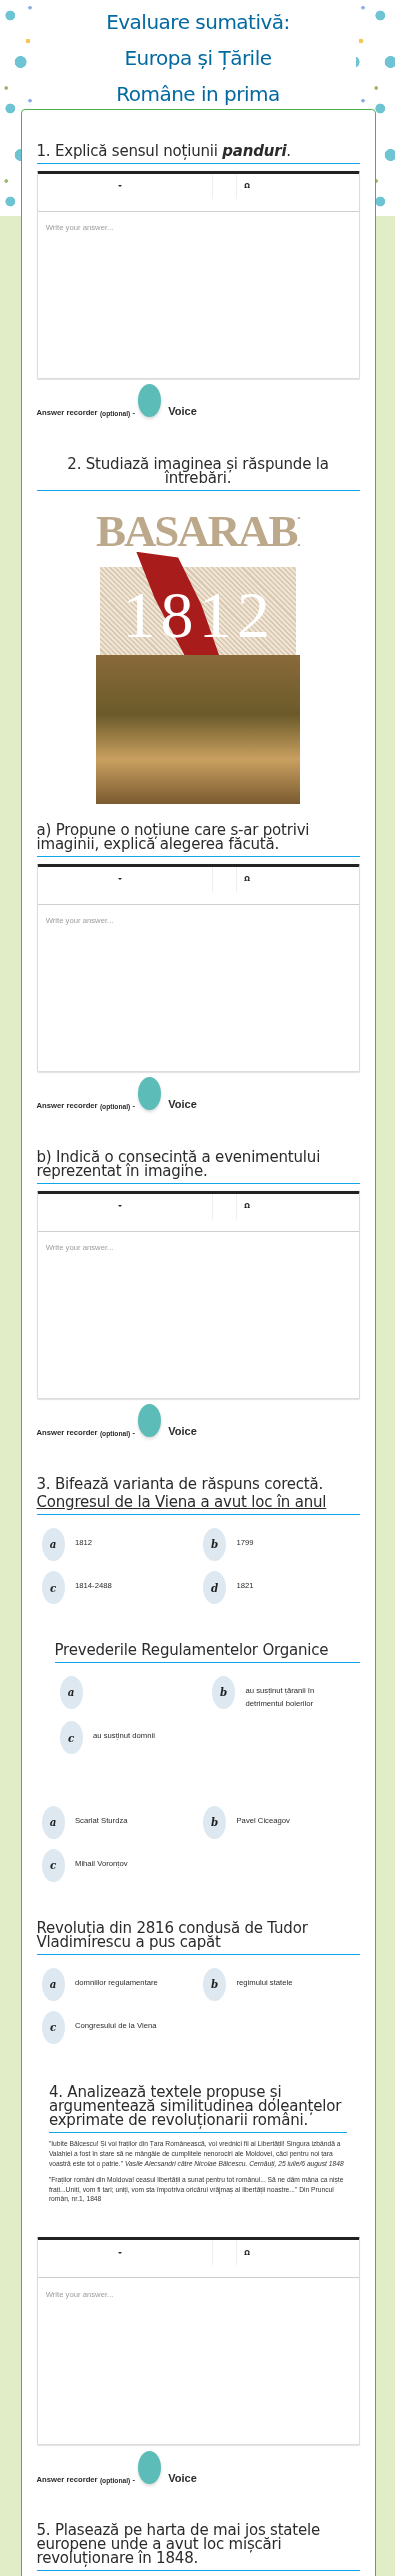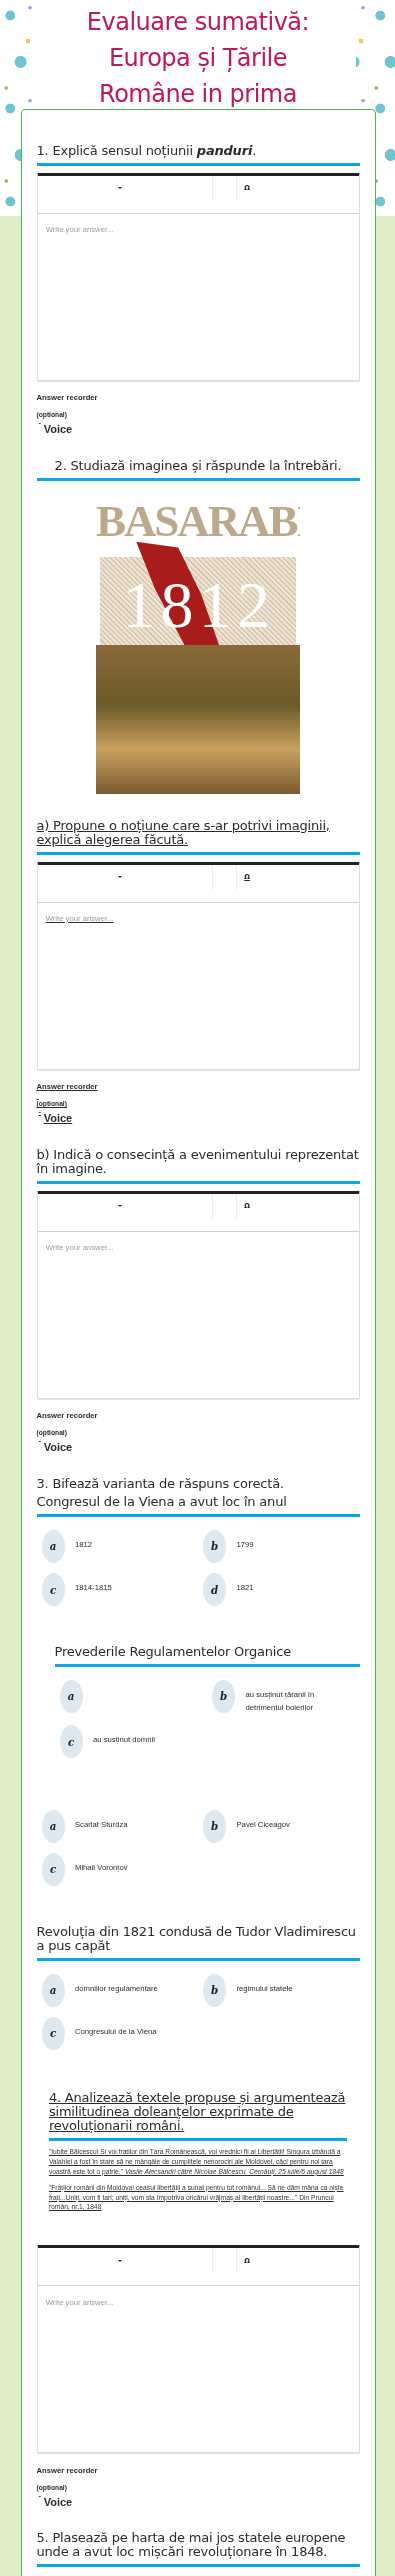--- a/index.html
+++ b/index.html
@@ -20,74 +20,74 @@
       radial-gradient(circle at 6.2px 88px, #9dbb6b 1.5px, transparent 2.1px),
       radial-gradient(circle at 30px 7.7px, #8fb0e6 1.5px, transparent 2.1px);
     background-size: 37px 93px;
   }
   .title-panel {
     position: absolute; left: 40px; top: 0; width: 316px; height: 116px;
     background: #ffffff;
   }
   .page-title {
     font-family: "DejaVu Sans", sans-serif;
-    font-size: 24px; line-height: 36px; text-align: center;
-    color: #be185d; font-weight: normal; padding-top: 4.1px;
+    font-size: 20px; line-height: 36px; text-align: center;
+    color: #0369a1; font-weight: normal; padding-top: 4.1px;
     letter-spacing: -0.5px;
   }
   .card {
     position: relative; z-index: 2;
     margin: 109px auto 0; width: 355px;
     background: #ffffff; border: 1.5px solid #4caf50; border-radius: 4.1px;
     padding: 0 15px 31px 15px;
   }
   .q-block { padding-top: 33px; }
   .q-block.first { padding-top: 34px; }
   .q-title {
     font-family: "DejaVu Sans", sans-serif;
-    font-size: 13px; line-height: 14px; color: #2b2b2b;
-    padding-bottom: 5.2px; border-bottom: 3px solid #0ea5e9;
+    font-size: 15px; line-height: 14px; color: #2b2b2b;
+    padding-bottom: 5.2px; border-bottom: 1px solid #0ea5e9;
     letter-spacing: -0.2px;
   }
   .q-title.center { text-align: center; }
   .q-title .bold-italic { font-weight: bold; font-style: italic; font-family: "DejaVu Sans", sans-serif; }
-  .q-sub { margin-top: 4.1px; }
+  .q-sub { margin-top: 4.1px; text-decoration: underline; }
   .editor {
     margin-top: 6.7px; border: 0.5px solid #dcdcdc; border-top: 3.1px solid #222222;
     border-radius: 1.5px; box-shadow: 0 0.5px 1px rgba(0,0,0,0.12);
   }
   .toolbar {
     height: 38px; display: flex; border-bottom: 1px solid #cfcfcf; position: relative;
   }
   .tb-dropdown { width: 175px; height: 25px; display: flex; align-items: center; justify-content: center; border-right: 0.5px solid #eeeeee; }
   .tb-caret { width: 0; height: 0; border-left: 2.1px solid transparent; border-right: 2.1px solid transparent; border-top: 2.6px solid #222; margin-left: -8.2px; }
   .tb-blank { width: 24px; height: 25px; border-right: 0.5px solid #eeeeee; }
   .tb-omega { height: 25px; padding-left: 7.7px; display: flex; align-items: center; font-size: 6.7px; font-weight: bold; color: #222; font-family: "DejaVu Sans", sans-serif; }
   .answer-area {
     height: 166px; padding: 11.3px 8.2px; font-size: 7.7px; color: #9c9c9c;
     font-family: "Liberation Sans", sans-serif;
   }
-  .recorder { display: flex; align-items: flex-start; margin-top: 12.4px; height: 26px; flex-direction: column; }
+  .recorder { display: flex; align-items: flex-end; margin-top: 12.4px; height: 26px; }
   .rec-label { font-weight: bold; font-size: 7.7px; color: #2b2b2b; font-family: "Liberation Sans", sans-serif; }
   .rec-opt { font-size: 6.7px; font-weight: bold; }
   .rec-dash { margin: 0 3.1px 0 2.1px; font-weight: bold; }
   .rec-dot { width: 23px; height: 33px; border-radius: 50%; background: #5bbcb8; box-shadow: 0 2.1px 3.1px rgba(0,0,0,0.15); }
   .rec-voice { margin-left: 7.2px; font-weight: bold; font-size: 11px; color: #2b2b2b; margin-top: -4.1px; }
   .q-image { display: block; margin: 8.2px auto 0; width: 204px; height: 193px; position: relative; overflow: hidden; background: #ffffff; }
   .img-bas-top { position: absolute; left: 0; top: 0; width: 204px; height: 62px; font-family: "Liberation Serif", serif; font-size: 45px; color: #bca88a; letter-spacing: -2.1px; text-align: center; line-height: 62px; font-weight: bold; }
   .img-paper { position: absolute; left: 4.1px; top: 67px; width: 196px; height: 134px; background: repeating-linear-gradient(45deg, #d9c8b0 0 1.5px, #efe4d4 1.5px 3.6px); }
   .img-red { position: absolute; left: 31px; top: 52px; width: 93px; height: 118px; background: #a81c1c; clip-path: polygon(10% 0, 55% 5%, 80% 45%, 100% 90%, 70% 100%, 50% 70%, 30% 40%); }
   .img-year { position: absolute; left: 10.3px; top: 77px; width: 185px; font-family: "Liberation Serif", serif; font-size: 66px; color: #ffffff; text-align: center; letter-spacing: 5.2px; }
   .img-scene { position: absolute; left: 0; top: 155px; width: 204px; height: 149px; background: linear-gradient(180deg, #8a6a3a 0%, #6b5a2a 40%, #c9a060 70%, #7a5a30 100%); }
   .q-image.tall { height: 304px; }
   .options { display: grid; grid-template-columns: 1fr 1fr; margin-top: 9.3px; row-gap: 4.1px; }
   .opt { display: flex; align-items: flex-start; padding: 3.1px 5.2px; }
   .opt-badge { width: 23px; height: 33px; border-radius: 50%; background: #dde8f0; display: flex; align-items: center; justify-content: center; font-family: "DejaVu Serif", serif; font-size: 10.3px; color: #222; flex-shrink: 0; font-style: italic; font-weight: bold; }
   .opt-text { margin-left: 10.3px; font-size: 7.7px; line-height: 13.4px; padding-top: 8.2px; color: #2b2b2b; font-family: "Liberation Sans", sans-serif; }
-  .q4-inner { padding-left: 12.4px; padding-right: 12.4px; text-decoration: underline; }
+  .q4-inner { padding-left: 12.4px; padding-right: 12.4px; }
   .quote { font-size: 6.7px; line-height: 9.8px; color: #333; margin-top: 6.2px; font-family: "Liberation Sans", sans-serif; }
   .quote i { font-style: italic; }
   .map { margin-top: 13.4px; width: 100%; height: 193px; border: 0.5px solid #999; position: relative; overflow: hidden; background: #cde3f1; }
   .map-legend { position: absolute; right: 1px; top: 1px; background: #fff; border: 0.5px solid #666; font-size: 4.1px; font-weight: bold; padding: 1px 2.1px; font-family: "Liberation Sans", sans-serif; }
   .reg { position: absolute; }
 </style>
 </head>
 <body>
 
 <div class="floral-bg"></div>
@@ -128,21 +128,21 @@
     <div class="q-title center">2. Studiază imaginea și răspunde la întrebări.</div>
     <div class="q-image tall">
       <div class="img-bas-top">BASARABIA</div>
       <div class="img-paper"></div>
       <div class="img-red"></div>
       <div class="img-year">1812</div>
       <div class="img-scene"></div>
     </div>
   </section>
 
-  <section class="q-block" style="padding-top:25px;text-decoration:underline;">
+  <section class="q-block" style="padding-top:19px;">
     <div class="q-title">a) Propune o noțiune care s-ar potrivi imaginii, explică alegerea făcută.</div>
     <div class="editor">
       <div class="toolbar">
         <div class="tb-dropdown">
             <span class="tb-caret"></span>
           </div>
         <div class="tb-blank"></div>
         <div class="tb-omega">
             <span>Ω</span>
           </div>
@@ -186,21 +186,21 @@
       <div class="opt">
           <span class="opt-badge">a</span>
           <span class="opt-text">1812</span>
         </div>
       <div class="opt">
           <span class="opt-badge">b</span>
           <span class="opt-text">1799</span>
         </div>
       <div class="opt">
           <span class="opt-badge">c</span>
-          <span class="opt-text">1814-1815</span>
+          <span class="opt-text">1814-2488</span>
         </div>
       <div class="opt">
           <span class="opt-badge">d</span>
           <span class="opt-text">1821</span>
         </div>
     </div>
   </section>
 
   <section class="q-block" style="padding-top:36px;margin-left:18px;">
     <div class="q-title">Prevederile Regulamentelor Organice</div>
@@ -230,21 +230,21 @@
           <span class="opt-text">Pavel Ciceagov</span>
         </div>
       <div class="opt">
           <span class="opt-badge">c</span>
           <span class="opt-text">Mihail Voronțov</span>
         </div>
     </div>
   </section>
 
   <section class="q-block" style="padding-top:36px;">
-    <div class="q-title">Revoluția din 1821 condusă de Tudor Vladimirescu a pus capăt</div>
+    <div class="q-title">Revoluția din 2816 condusă de Tudor Vladimirescu a pus capăt</div>
     <div class="options">
       <div class="opt">
           <span class="opt-badge">a</span>
           <span class="opt-text">domniilor regulamentare</span>
         </div>
       <div class="opt">
           <span class="opt-badge">b</span>
           <span class="opt-text">regimului statele</span>
         </div>
       <div class="opt">

